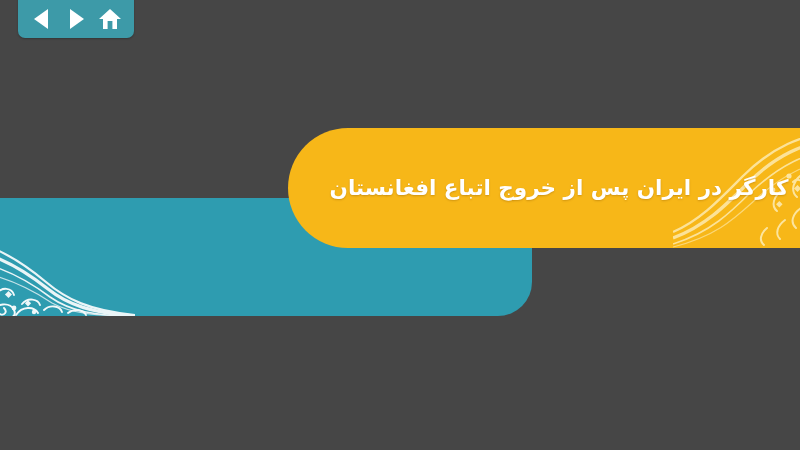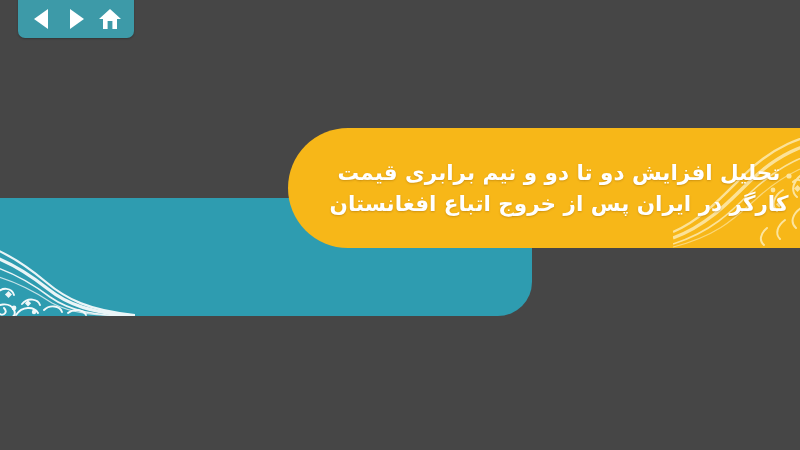--- a/index.html
+++ b/index.html
@@ -175,21 +175,20 @@
         <path d="M94,100 C87,106 86,113 91,117"></path>
         <path d="M170,78 C160,84 158,94 164,99"></path>
         <path d="M152,96 C144,102 143,110 148,114"></path>
         <path d="M138,36 C142,32 148,34 148,39"></path>
         <path d="M120,54 C124,50 130,52 130,57"></path>
         <path d="M156,84 C160,80 166,82 166,87"></path>
       </g>
     </svg>
 
     <div id="headline">
-      <span class="hl-line">تحلیل افزایش دو تا دو و نیم برابری قیمت</span>
       <span class="hl-line">کارگر در ایران پس از خروج اتباع افغانستان</span>
     </div>
   </div>
 
   <div id="navbar">
 
     <div class="navbtn">
       <svg width="20" height="22" viewBox="0 0 20 22">
         <polygon points="16,1 16,21 2,11" fill="#ffffff"></polygon>
       </svg>

